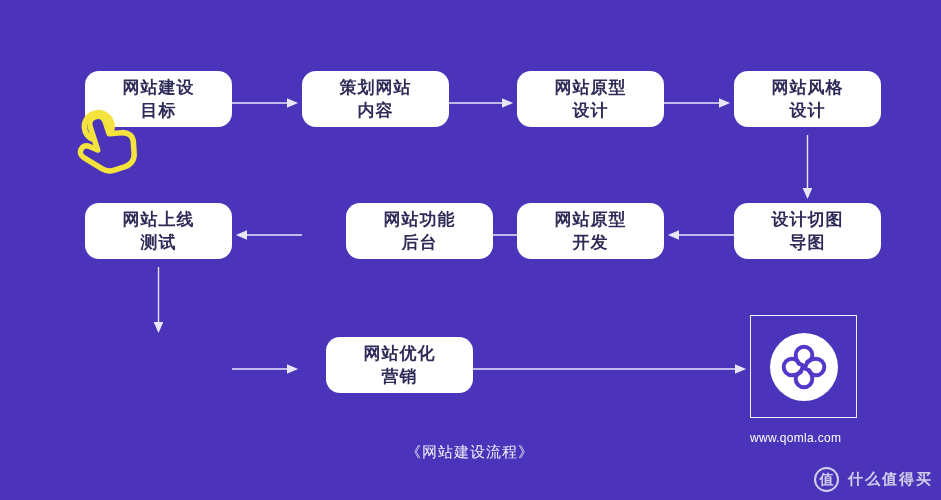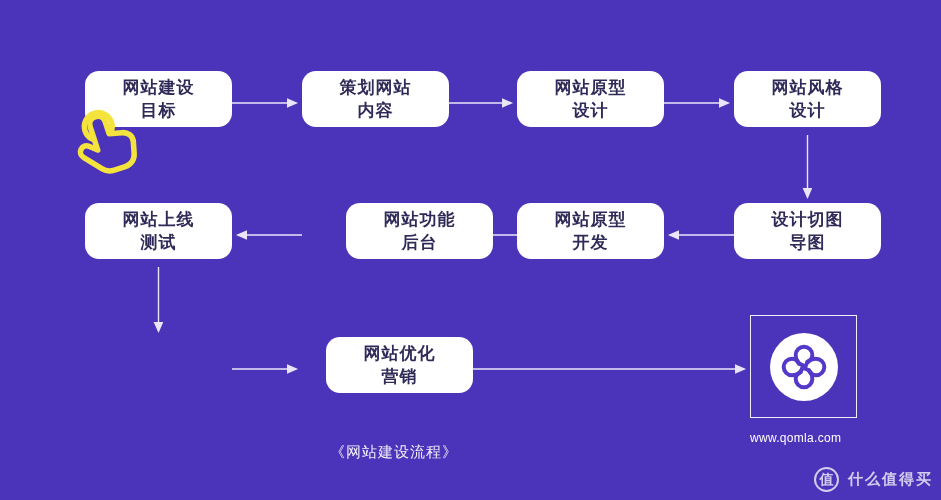--- a/index.html
+++ b/index.html
@@ -40,21 +40,21 @@
     position:absolute; left:19px; top:17px; width:68px; height:68px;
     background:#ffffff; border-radius:50%;
     display:flex; align-items:center; justify-content:center;
   }
   .logo-url {
     position:absolute; left:750px; top:431px; width:107px;
     text-align:left; color:#ffffff; font-size:12px; letter-spacing:0.3px;
   }
   .caption {
     position:absolute; left:330px; top:443px; width:280px;
-    text-align:left; color:#f1effb; font-size:15px; letter-spacing:1px;
+    text-align:center; color:#f1effb; font-size:15px; letter-spacing:1px;
   }
   .cursor-icon { position:absolute; left:60px; top:110px; transform:rotate(-18deg); }
 
   .watermark {
     position:absolute; right:8px; bottom:8px;
     display:flex; align-items:center; gap:9px;
     color:rgba(240,239,248,0.82);
   }
   .wm-badge {
     width:25px; height:25px; border:2px solid rgba(240,239,248,0.82);

